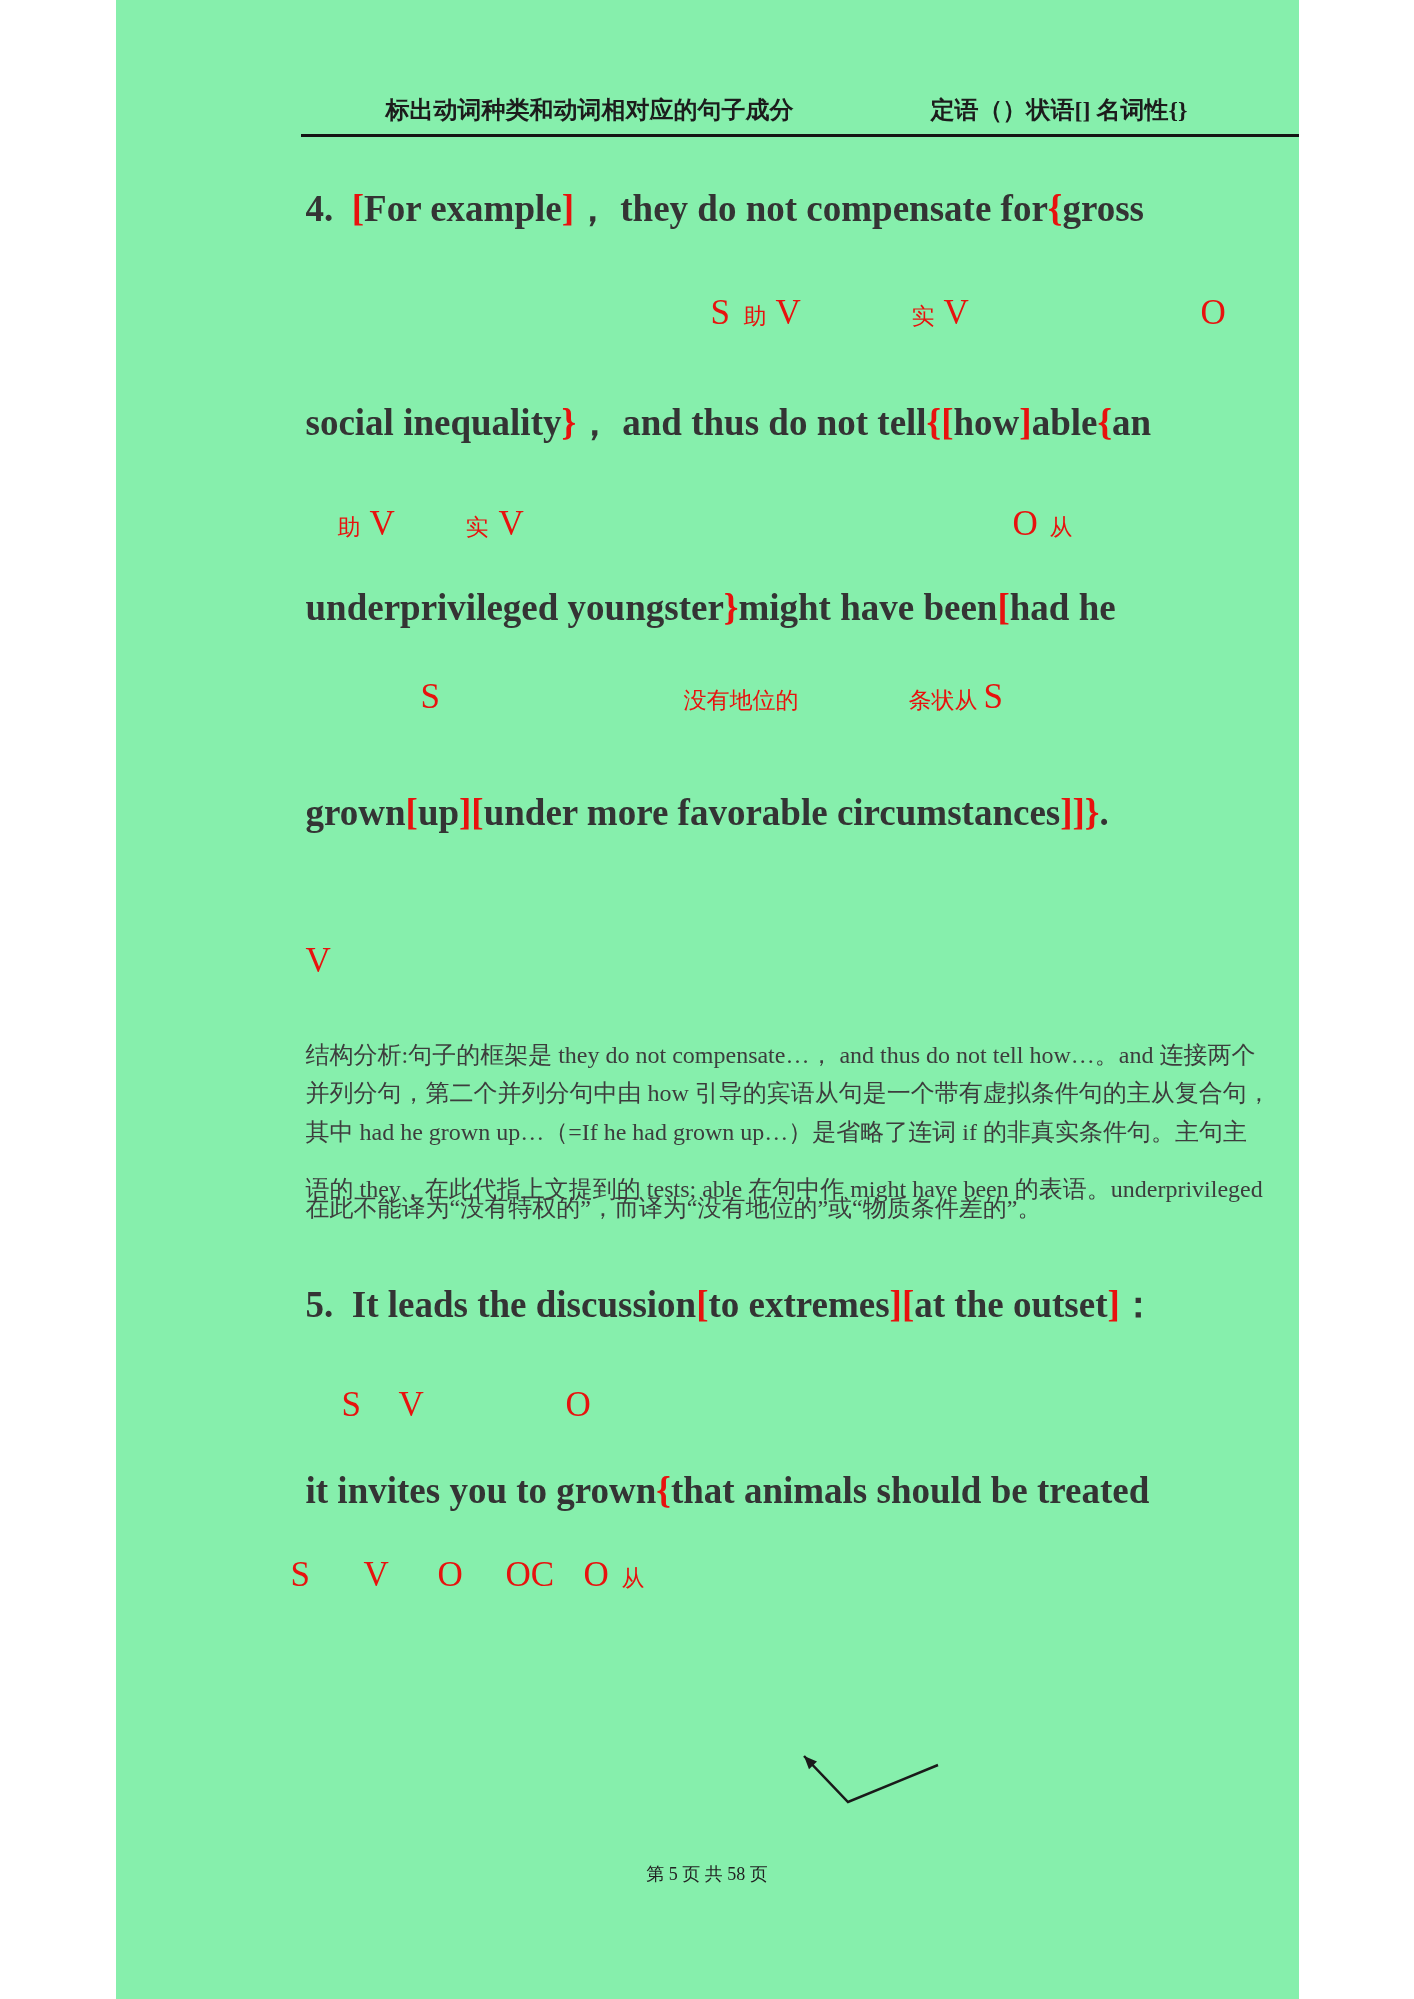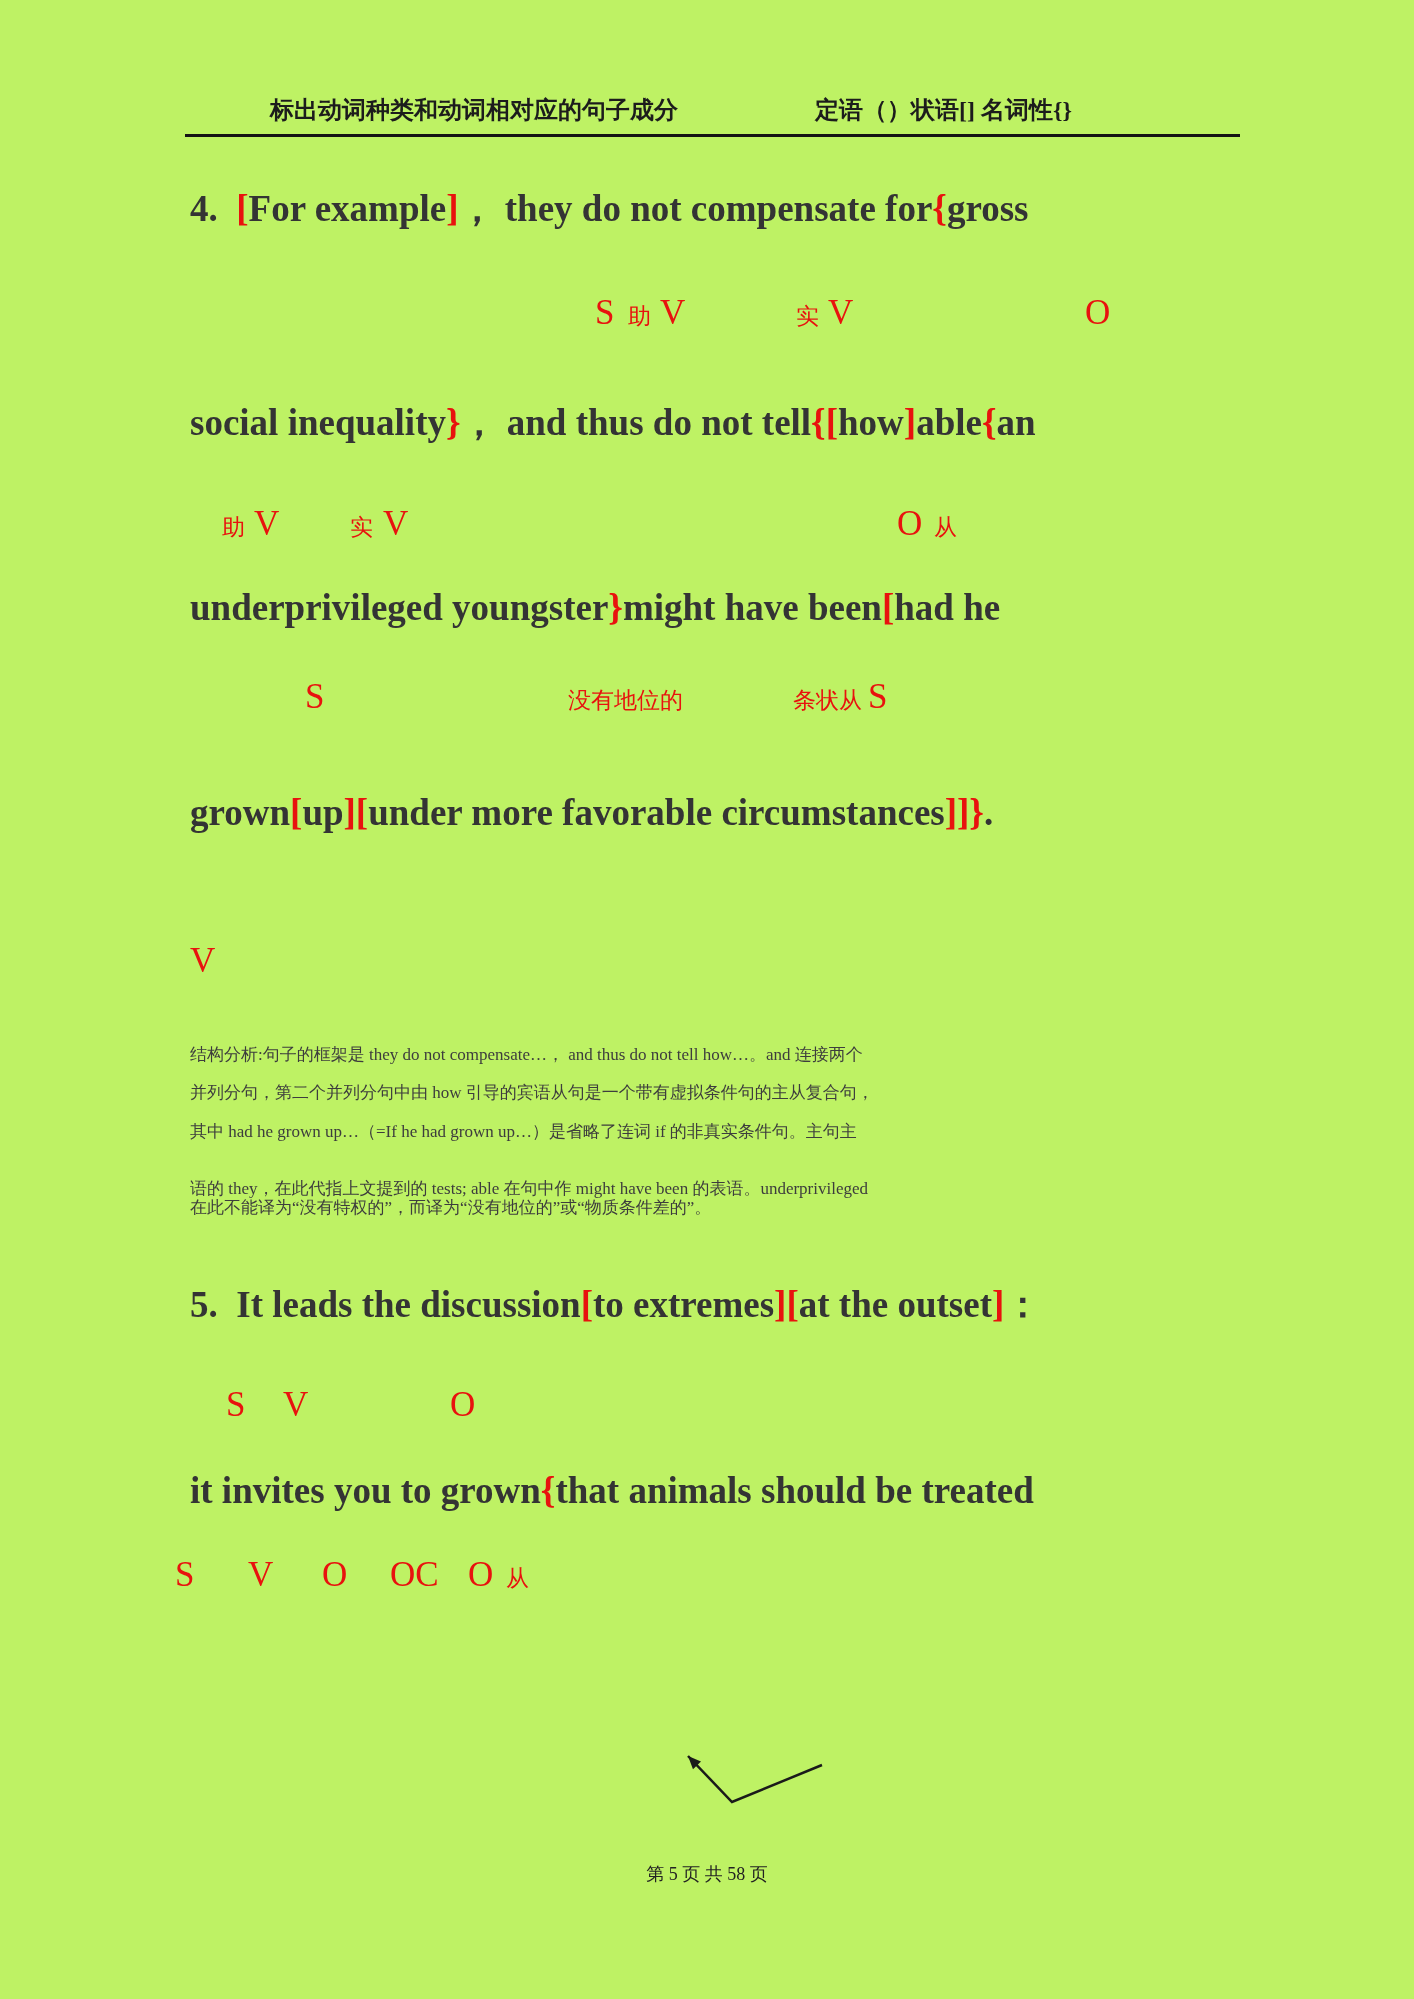--- a/index.html
+++ b/index.html
@@ -1,18 +1,18 @@
 <!DOCTYPE html>
 <html style="--red: #e8120e; --ink: #343434; --paragraph: #3d3d3d; --rule: #141414;"><head>
 <meta charset="utf-8">
 <style>
   html,body { margin:0; padding:0; background:#ffffff; }
   .page {
-    position:relative; width:1414px; height:1999px; margin:0 auto;
-    background:#bef264; overflow:hidden;
+    position:relative; width:1183px; height:1999px; margin:0 auto;
+    background:#86efac; overflow:hidden;
     font-family:"Liberation Serif", serif;
   }
   .hdr {
     position:absolute; top:94px; font-weight:bold; font-size:24px;
     color:#1c1c1c; white-space:pre;
   }
   .hdr-left  { left:270px; }
   .hdr-right { left:815px; }
   .rule {
     position:absolute; left:185px; top:134px; width:1055px; height:3px;
@@ -23,21 +23,21 @@
     font-weight:bold; font-size:37px; line-height:46px;
     color:var(--ink,#343434);
   }
   .sentence-line .red { color:var(--red,#e8120e); }
   .marks-row { position:absolute; left:0; width:100%; height:46px; }
   .mark { position:absolute; color:var(--red,#e8120e); white-space:pre; }
   .mark.b { font-size:35px; line-height:38px; top:0; }
   .mark.s { font-size:23px; line-height:26px; top:10px; }
   .para-line {
     position:absolute; left:190px; white-space:pre;
-    font-size:17px; line-height:30px; color:var(--paragraph,#3d3d3d);
+    font-size:24px; line-height:30px; color:var(--paragraph,#3d3d3d);
   }
   .footer {
     position:absolute; top:1862px; left:0; width:100%; text-align:center;
     font-size:18px; color:#222222;
     font-family:"Liberation Serif", serif;
   }
   .arrow-svg { position:absolute; left:640px; top:1738px; }
 </style>
 </head>
 <body>

